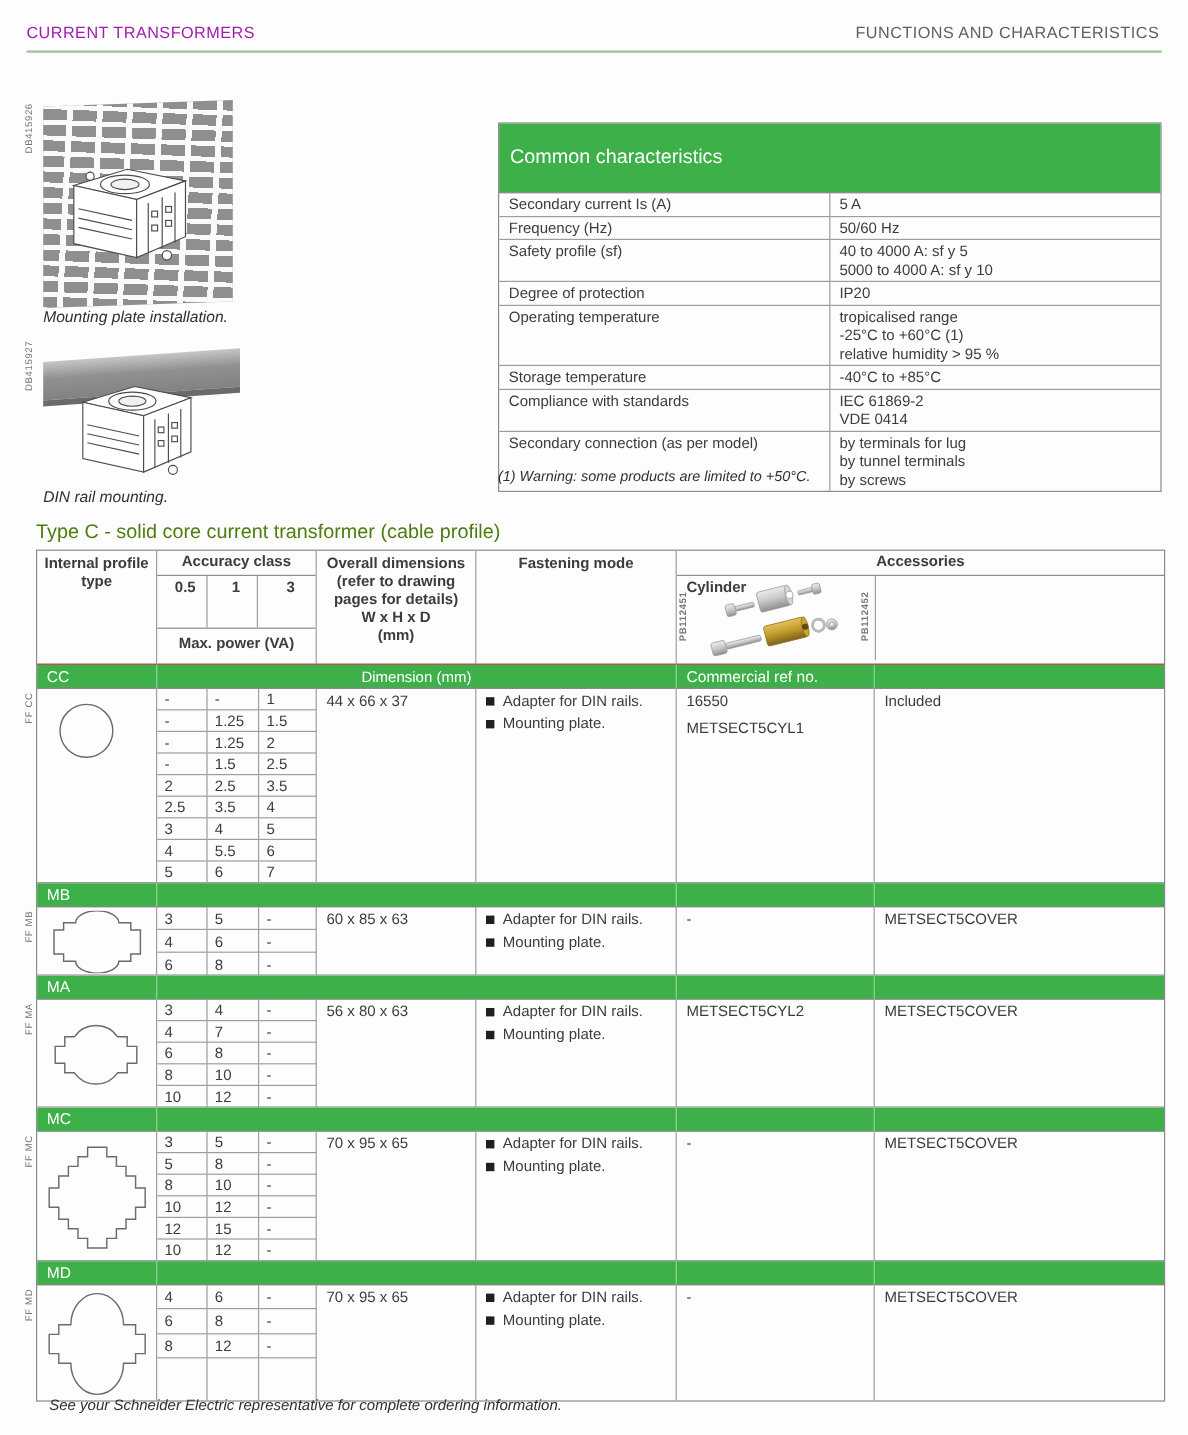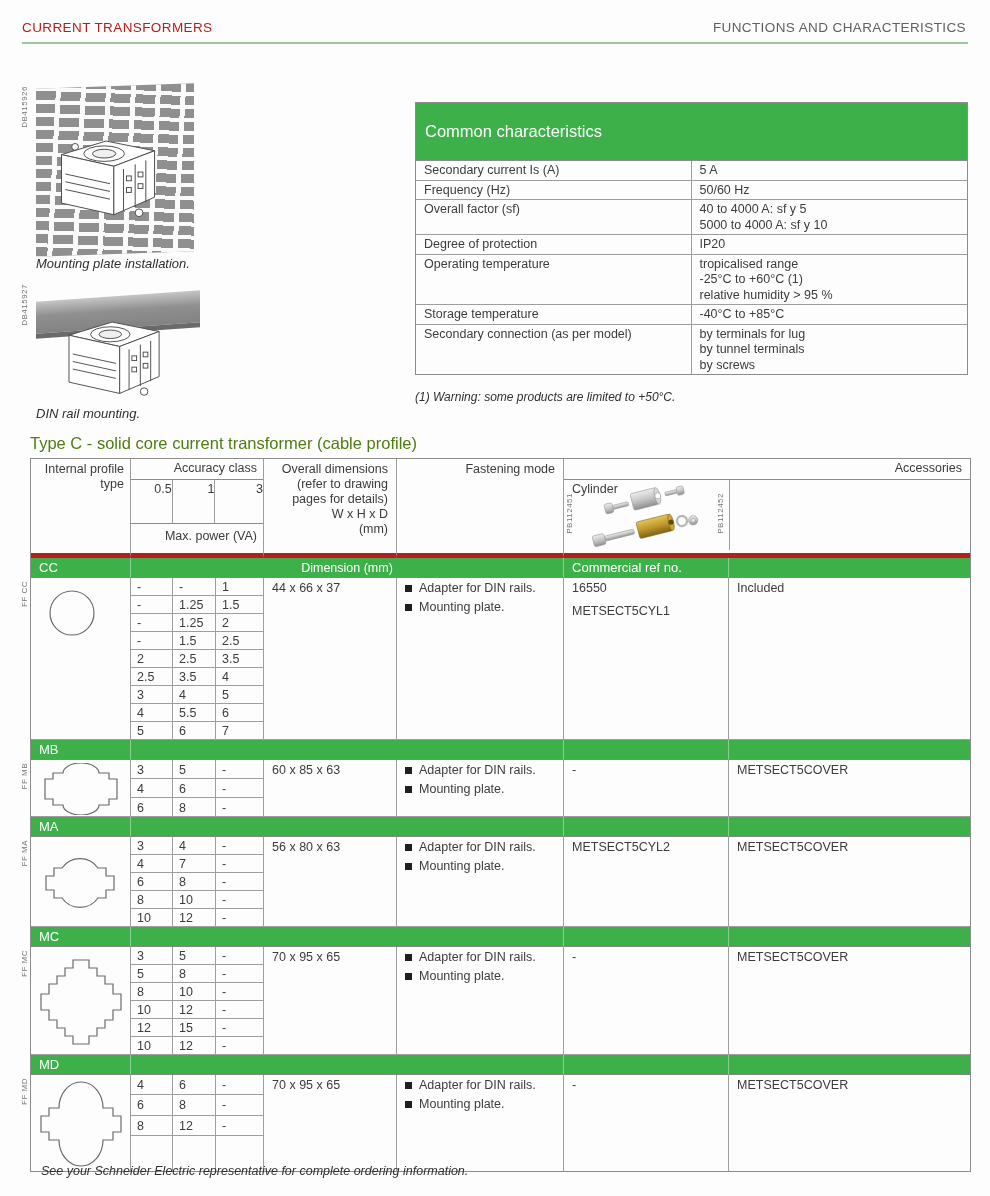--- a/index.html
+++ b/index.html
@@ -1,19 +1,19 @@
 <!DOCTYPE html>
 <html><head>
 <meta charset="utf-8">
 <style>
   html,body{margin:0;padding:0;background:#ffffff;}
   .page{position:relative;width:990px;height:1196px;background:#fdfdfd;overflow:hidden;
         font-family:"Liberation Sans", sans-serif;color:#3c3c3c;}
   
-  .hdr-left{position:absolute;left:22px;top:20px;font-size:13.5px;color:#b91c1c;letter-spacing:.4px;}
+  .hdr-left{position:absolute;left:22px;top:20px;font-size:13.5px;color:#a21caf;letter-spacing:.4px;}
   .hdr-right{position:absolute;right:24px;top:20px;font-size:13.5px;color:#5d625f;letter-spacing:.4px;}
   .hdr-rule{position:absolute;left:22px;right:22px;top:42px;height:2px;background:#9FC79F;}
   
   .figure{position:absolute;}
   .vlabel{writing-mode:vertical-rl;transform:rotate(180deg);font-size:8px;color:#757575;letter-spacing:.5px;}
   .fig-code{position:absolute;left:0;top:0;}
   .grid-panel{position:absolute;left:16px;top:0;width:158px;height:168px;background-color:#8f8f8f;
       background-image:repeating-linear-gradient(93deg, rgba(0,0,0,0) 0 20px, #fafafa 20px 25px),
                        repeating-linear-gradient(184deg, rgba(0,0,0,0) 0 9px, #fafafa 9px 13px);
       transform:skewY(-2deg);}
@@ -29,22 +29,22 @@
       padding:19px 9px;border-bottom:1px solid #8c8c8c;}
   .ctable td{vertical-align:top;padding:2px 8px 1px;line-height:15.5px;border-bottom:1px solid #9e9e9e;}
   .ctable td.c-l{width:294px;border-right:1px solid #9e9e9e;}
   .ctable tr:last-child td{border-bottom:none;}
   .pre{white-space:pre-line;}
   .note1{position:absolute;left:415px;top:390px;font-style:italic;font-size:12px;color:#2f2f2f;}
   
   .sec-title{position:absolute;left:30px;top:434px;font-size:16.5px;color:#4d7c0f;}
   .ttable{position:absolute;left:30px;top:458px;width:939px;border-collapse:separate;border-spacing:0;
       border:1px solid #8c8c8c;table-layout:fixed;font-size:12.5px;}
-  .ttable th{font-weight:400;text-align:right;vertical-align:top;padding:0;
-      border-right:1px solid #9e9e9e;border-bottom:5px solid #b91c1c;}
+  .ttable th{font-weight:700;text-align:center;vertical-align:top;padding:0;
+      border-right:1px solid #9e9e9e;border-bottom:1px solid #b91c1c;}
   .ttable th.h-profile{padding:3px 6px;line-height:15px;}
   .ttable th.h-dims{padding:3px 8px;line-height:15px;}
   .ttable th.h-fast{padding:3px 8px;}
   .ttable th.h-accs{border-right:none;}
   .acc-top{height:18px;border-bottom:1px solid #8c8c8c;padding:2px 6px 0;}
   .acc-mid{display:flex;height:43px;border-bottom:1px solid #8c8c8c;}
   .acc-mid span{box-sizing:border-box;padding:2px 0 0 6px;}
   .acc-mid span:nth-child(1){width:42px;border-right:1px solid #9e9e9e;}
   .acc-mid span:nth-child(2){width:43px;border-right:1px solid #9e9e9e;}
   .acc-mid span:nth-child(3){width:48px;}
@@ -148,37 +148,42 @@
         </tr>
     <tr>
           <td class="c-l">Secondary current Is (A)</td>
           <td class="c-v pre">5 A</td>
         </tr>
     <tr>
           <td class="c-l">Frequency (Hz)</td>
           <td class="c-v pre">50/60 Hz</td>
         </tr>
     <tr>
-          <td class="c-l">Overall factor (sf)</td>
+          <td class="c-l">Safety profile (sf)</td>
           <td class="c-v pre">40 to 4000 A: sf y 5
 5000 to 4000 A: sf y 10</td>
         </tr>
     <tr>
           <td class="c-l">Degree of protection</td>
           <td class="c-v pre">IP20</td>
         </tr>
     <tr>
           <td class="c-l">Operating temperature</td>
           <td class="c-v pre">tropicalised range
 -25°C to +60°C (1)
 relative humidity &gt; 95 %</td>
         </tr>
     <tr>
           <td class="c-l">Storage temperature</td>
           <td class="c-v pre">-40°C to +85°C</td>
+        </tr>
+    <tr>
+          <td class="c-l">Compliance with standards</td>
+          <td class="c-v pre">IEC 61869-2
+VDE 0414</td>
         </tr>
     <tr>
           <td class="c-l">Secondary connection (as per model)</td>
           <td class="c-v pre">by terminals for lug
 by tunnel terminals
 by screws</td>
         </tr>
   </tbody>
     </table>
   <div class="note1">(1) Warning: some products are limited to +50°C.</div>

